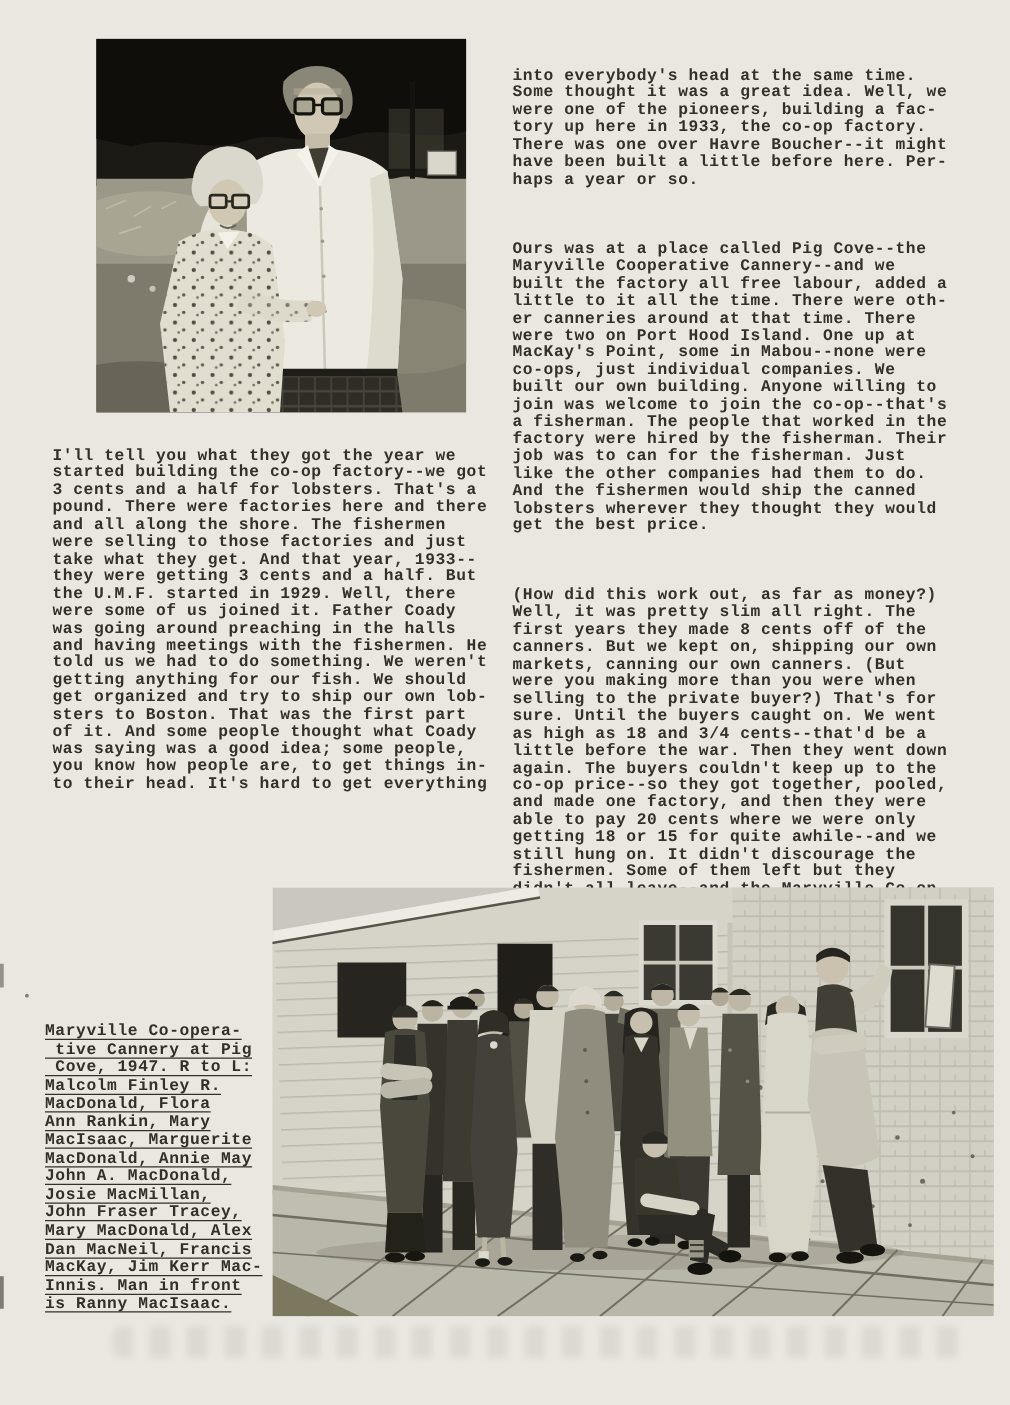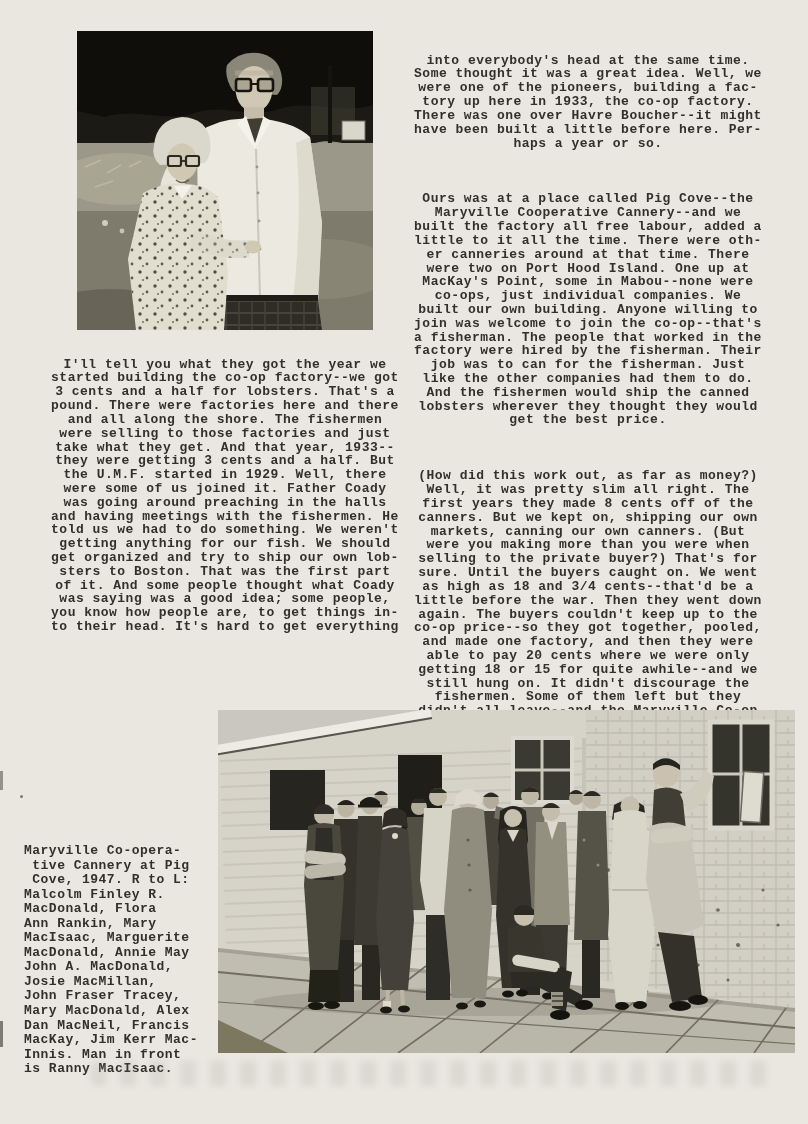--- a/index.html
+++ b/index.html
@@ -1,27 +1,27 @@
 <!DOCTYPE html>
 <html><head>
 <meta charset="utf-8">
 <style>
   html,body{margin:0;padding:0;background:#9a9893;}
   .page{position:relative;width:808px;height:1124px;background:#eae7e1;overflow:hidden;
         font-family:"Liberation Mono","DejaVu Sans Mono",monospace;}
   .typew{font-size:13px;font-weight:700;color:#31302b;letter-spacing:0.48px;
          line-height:13.82px;white-space:pre;}
-  .col p{margin:0 0 14.5px 0;text-align:center;}
+  .col p{margin:0 0 14.5px 0;}
   #left-text{position:absolute;left:42px;top:330px;width:366px;}
   #right-text{position:absolute;left:410px;top:26px;width:356px;}
   #photo-top{position:absolute;left:77px;top:31px;width:296px;height:299px;margin:0;}
   #photo-group{position:absolute;left:218px;top:710px;width:577px;height:343px;margin:0;}
   #photo-top svg,#photo-group svg{display:block;width:100%;height:100%;}
-  #caption-group{position:absolute;left:24px;top:818px;width:192px;line-height:14.55px;
-         text-decoration-thickness:1.4px;text-underline-offset:2.5px;margin-top:26px;}
+  #caption-group{position:absolute;left:36px;top:818px;width:192px;line-height:14.55px;
+         text-decoration:underline;text-decoration-thickness:1.4px;text-underline-offset:2.5px;}
   .artifact{position:absolute;background:#4f4d46;}
   #edge-mark-1{left:0;top:771px;width:3px;height:19px;opacity:.55;}
   #edge-mark-2{left:0;top:1021px;width:3px;height:26px;opacity:.7;}
   #bleed-ghost{position:absolute;left:90px;top:1061px;width:690px;height:25px;opacity:.5;
       background:repeating-linear-gradient(90deg,rgba(130,128,118,.28) 0 16px,rgba(130,128,118,0) 16px 30px);
       filter:blur(3px);border-radius:8px;}
   .speck{position:absolute;width:3px;height:3px;border-radius:50%;background:#7d7b72;}
 </style>
 </head>
 <body>

